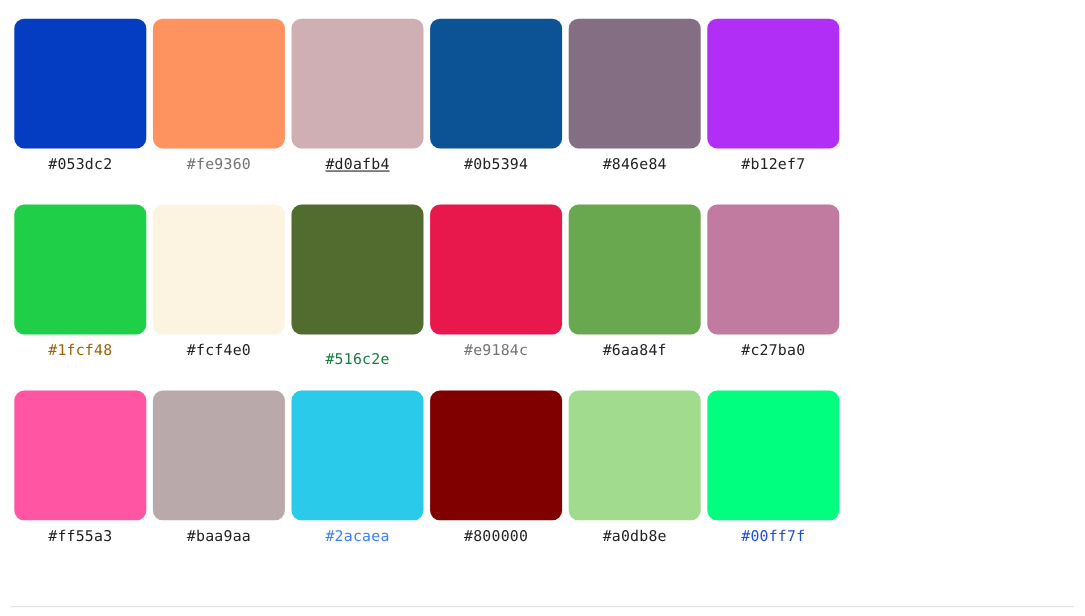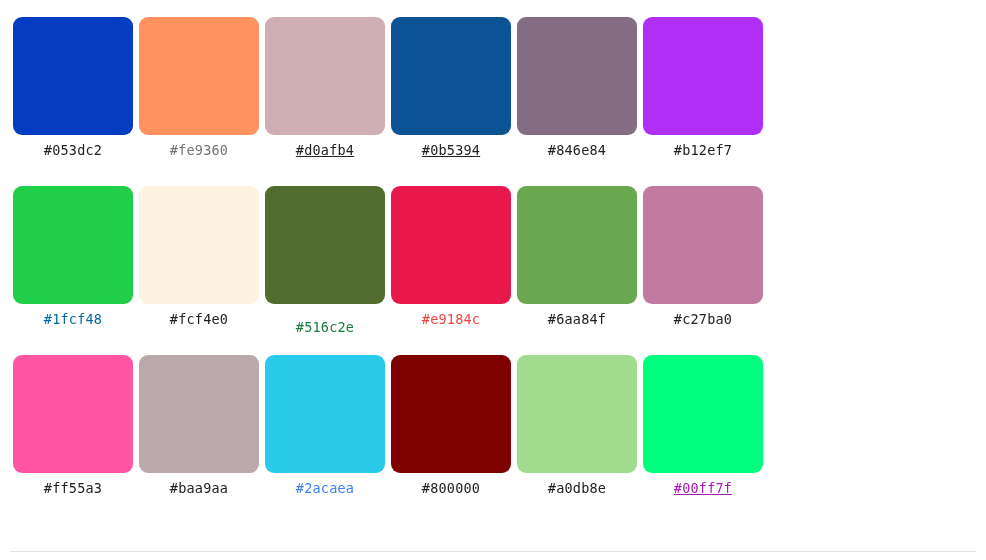--- a/index.html
+++ b/index.html
@@ -91,47 +91,47 @@
       <div class="swatch-cell">
         <div class="swatch-chip" style="background: rgb(254, 147, 96); width: 120px; height: 118px; border-radius: 9px;"></div>
         <div class="swatch-label" style="color: #737373;">#fe9360</div>
       </div>
       <div class="swatch-cell">
         <div class="swatch-chip" style="background: rgb(208, 175, 180); width: 120px; height: 118px; border-radius: 9px;"></div>
         <div class="swatch-label" style="color: rgb(34, 34, 34); text-decoration: underline;">#d0afb4</div>
       </div>
       <div class="swatch-cell">
         <div class="swatch-chip" style="background: rgb(11, 83, 148); width: 120px; height: 118px; border-radius: 9px;"></div>
-        <div class="swatch-label" style="color: rgb(34, 34, 34); text-decoration: underline;">#0b5394</div>
+        <div class="swatch-label" style="color: rgb(34, 34, 34);">#0b5394</div>
       </div>
       <div class="swatch-cell">
         <div class="swatch-chip" style="background: rgb(132, 110, 132); width: 120px; height: 118px; border-radius: 9px;"></div>
         <div class="swatch-label" style="color: rgb(34, 34, 34);">#846e84</div>
       </div>
       <div class="swatch-cell">
         <div class="swatch-chip" style="background: rgb(177, 46, 247); width: 120px; height: 118px; border-radius: 9px;"></div>
         <div class="swatch-label" style="color: rgb(34, 34, 34);">#b12ef7</div>
       </div>
     </div>
     <div class="swatch-row">
       <div class="swatch-cell">
         <div class="swatch-chip" style="background: rgb(31, 207, 72); width: 120px; height: 118px; border-radius: 9px;"></div>
-        <div class="swatch-label" style="color: #0369a1;">#1fcf48</div>
+        <div class="swatch-label" style="color: #a16207;">#1fcf48</div>
       </div>
       <div class="swatch-cell">
         <div class="swatch-chip" style="background: rgb(252, 244, 224); width: 120px; height: 118px; border-radius: 9px;"></div>
         <div class="swatch-label" style="color: rgb(34, 34, 34);">#fcf4e0</div>
       </div>
       <div class="swatch-cell">
         <div class="swatch-chip" style="background: rgb(81, 108, 46); width: 120px; height: 118px; border-radius: 9px;"></div>
         <div class="swatch-label" style="color: #15803d; margin-top: 15px;">#516c2e</div>
       </div>
       <div class="swatch-cell">
         <div class="swatch-chip" style="background: rgb(233, 24, 76); width: 120px; height: 118px; border-radius: 9px;"></div>
-        <div class="swatch-label" style="color: #ef4444;">#e9184c</div>
+        <div class="swatch-label" style="color: #737373;">#e9184c</div>
       </div>
       <div class="swatch-cell">
         <div class="swatch-chip" style="background: rgb(106, 168, 79); width: 120px; height: 118px; border-radius: 9px;"></div>
         <div class="swatch-label" style="color: rgb(34, 34, 34);">#6aa84f</div>
       </div>
       <div class="swatch-cell">
         <div class="swatch-chip" style="background: rgb(194, 123, 160); width: 120px; height: 118px; border-radius: 9px;"></div>
         <div class="swatch-label" style="color: rgb(34, 34, 34);">#c27ba0</div>
       </div>
     </div>
@@ -151,18 +151,18 @@
       <div class="swatch-cell">
         <div class="swatch-chip" style="background: rgb(128, 0, 0); width: 120px; height: 118px; border-radius: 9px;"></div>
         <div class="swatch-label" style="color: rgb(34, 34, 34);">#800000</div>
       </div>
       <div class="swatch-cell">
         <div class="swatch-chip" style="background: rgb(160, 219, 142); width: 120px; height: 118px; border-radius: 9px;"></div>
         <div class="swatch-label" style="color: rgb(34, 34, 34);">#a0db8e</div>
       </div>
       <div class="swatch-cell">
         <div class="swatch-chip" style="background: rgb(0, 255, 127); width: 120px; height: 118px; border-radius: 9px;"></div>
-        <div class="swatch-label" style="color: #a21caf; text-decoration: underline;">#00ff7f</div>
+        <div class="swatch-label" style="color: #1d4ed8;">#00ff7f</div>
       </div>
     </div>
   </div>
 
 <div id="bottom-divider" style="background: rgb(227, 227, 227);"></div>
 
 </body></html>

